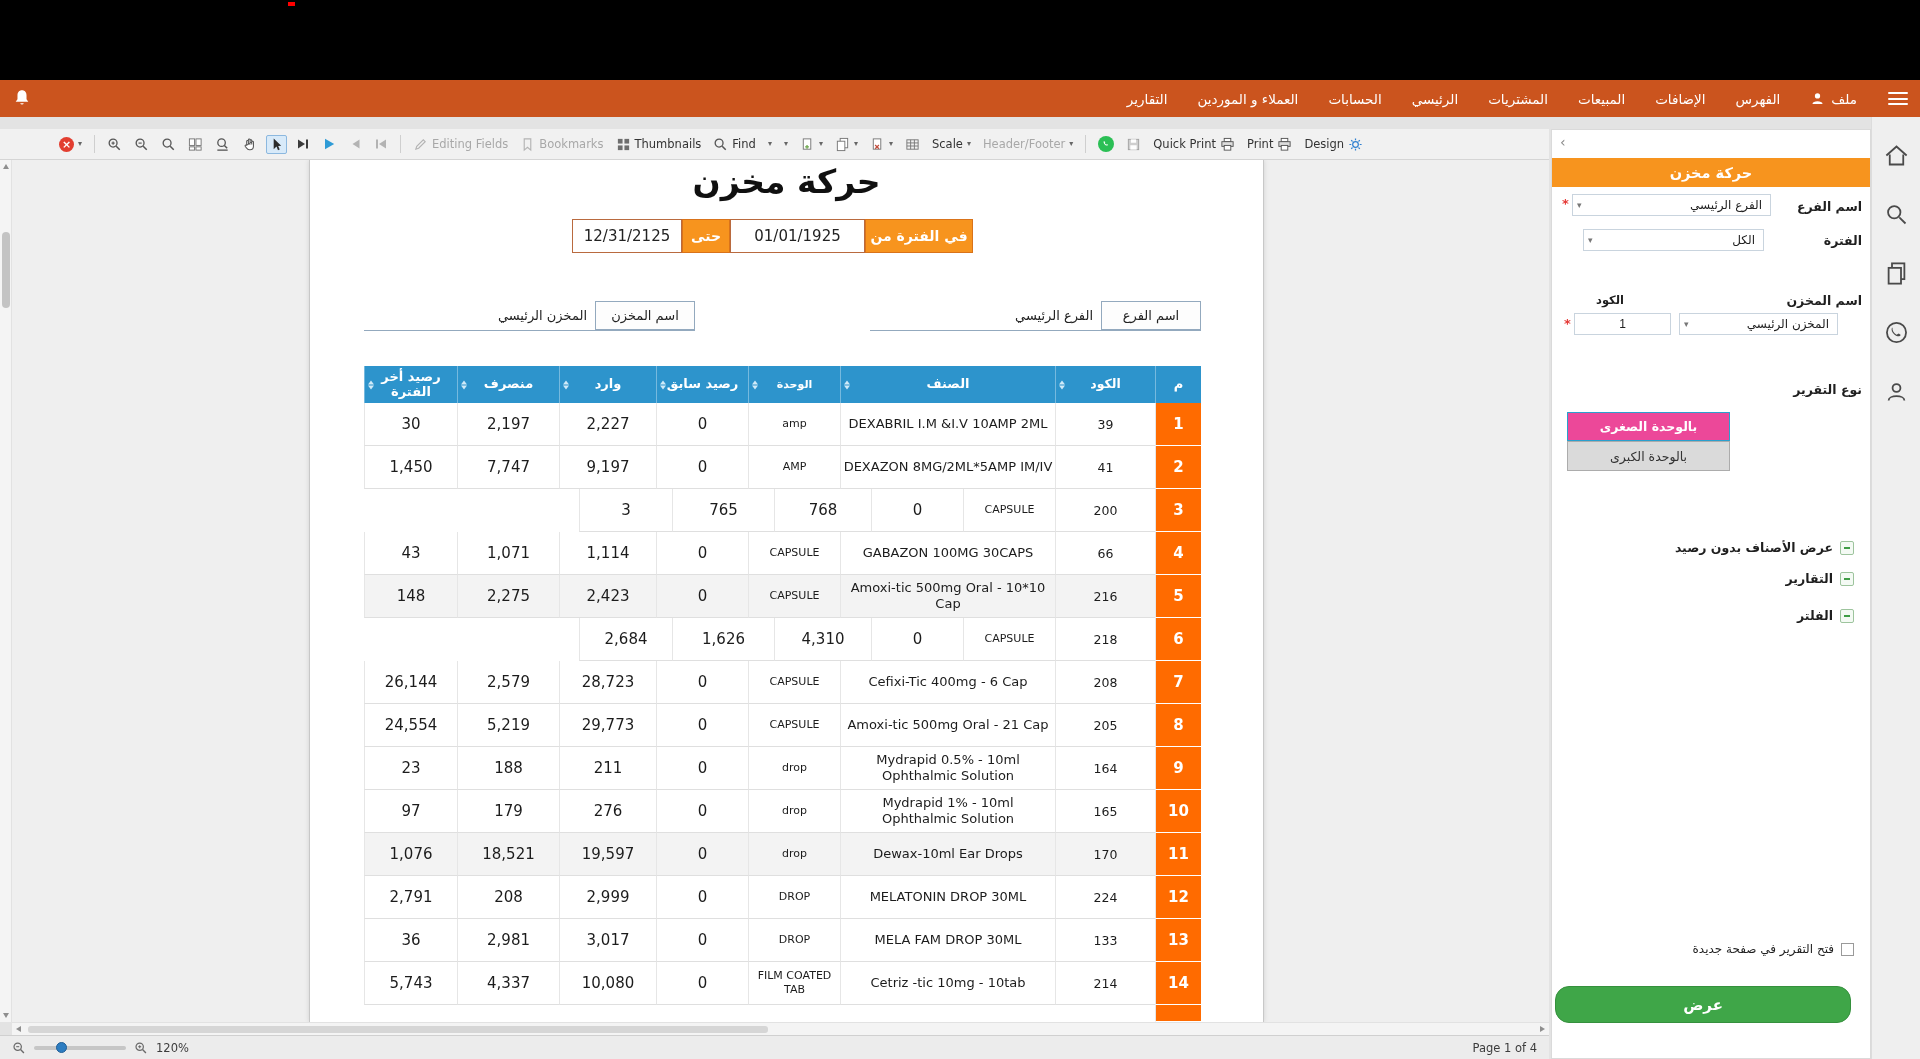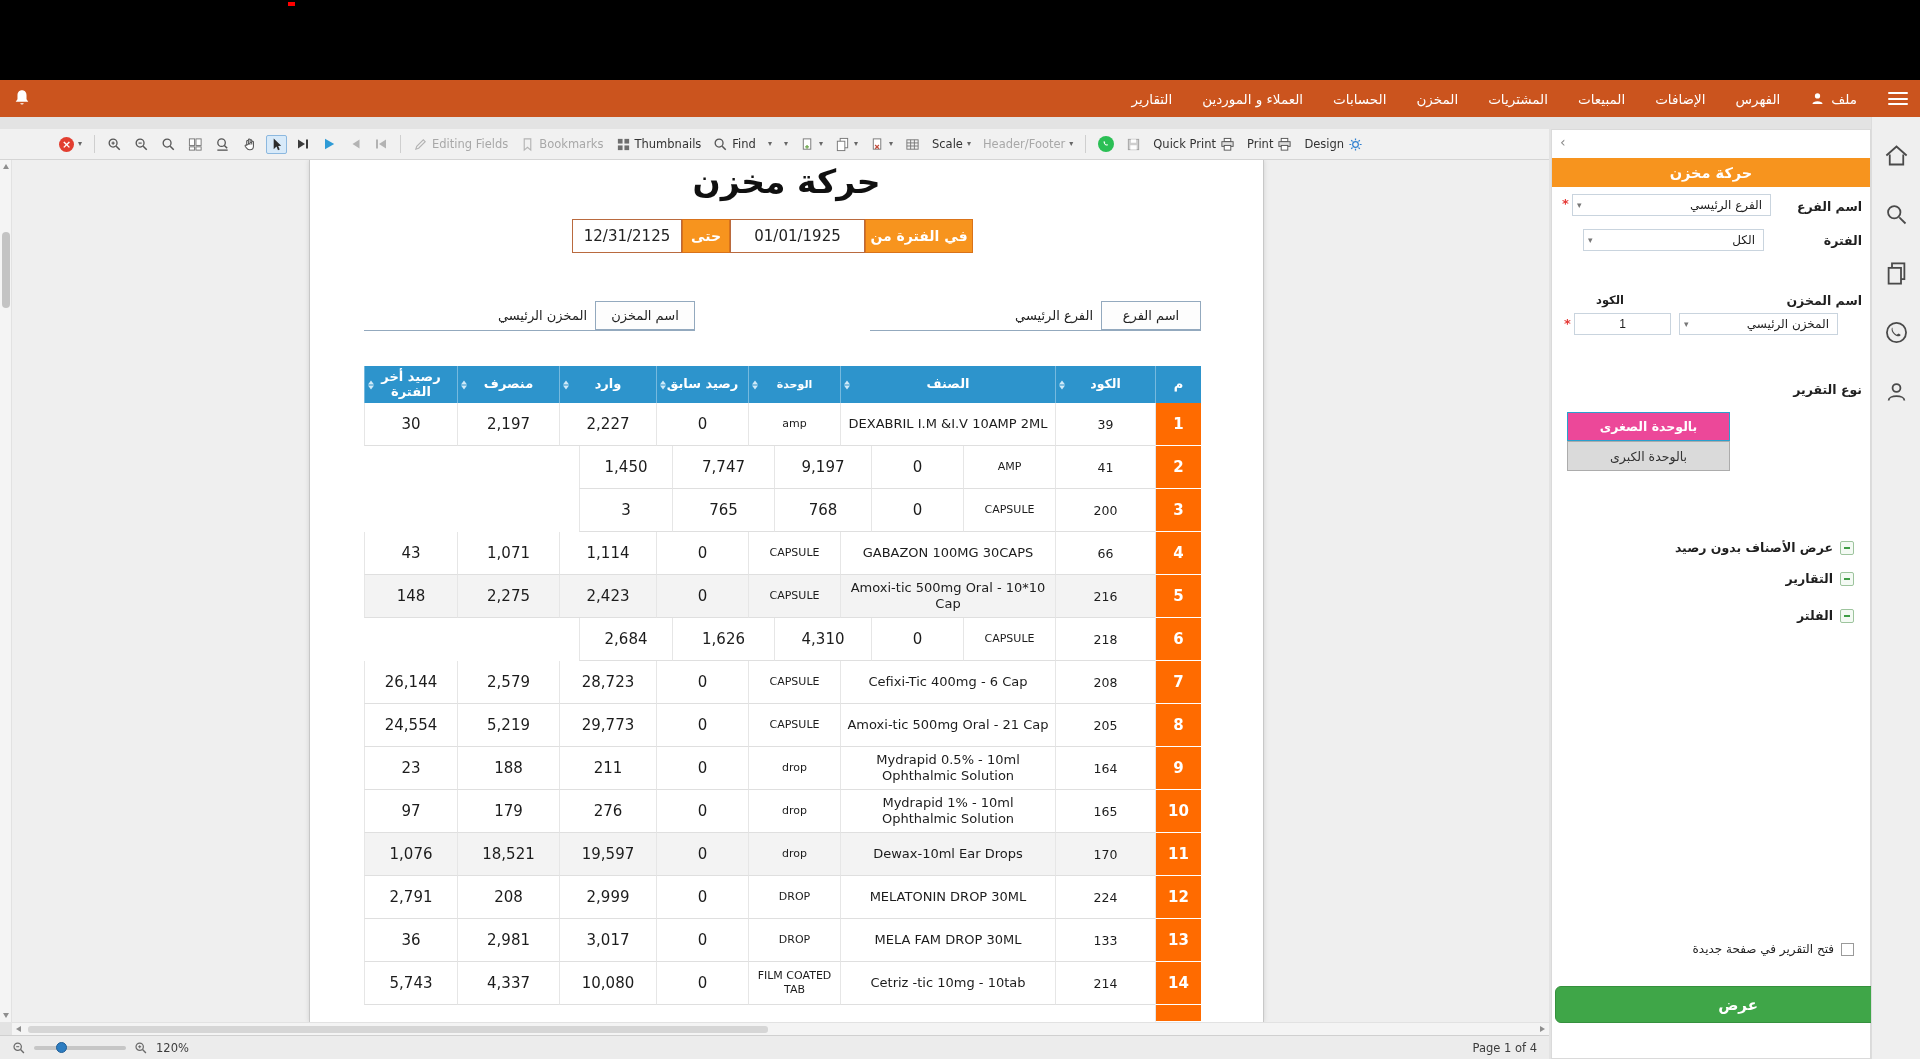--- a/index.html
+++ b/index.html
@@ -107,21 +107,21 @@
 #code-input{position:absolute;background:#fff;border:1px solid #C9D4DE;font-size:12px;color:#222;text-align:center;outline:none}
 .btn-unit{position:absolute;display:flex;align-items:center;justify-content:center;font-size:12.5px;cursor:pointer}
 #btn-small-unit{left:15px;width:163px;top:282px;height:29px;background:#ec4899;border:1px solid #2AA0CE;color:#fff;font-weight:bold}
 #btn-large-unit{left:15px;width:163px;top:311px;height:30px;background:#DADADA;border:1px solid #ACACAC;color:#333}
 .chk-row{position:absolute;right:16px;display:flex;direction:rtl;align-items:center;gap:7px}
 .exp-box{width:14px;height:14px;border:1px solid #9DC49D;background:#F4FAF4;position:relative;border-radius:2px;cursor:pointer}
 .exp-box::after{content:"";position:absolute;left:3px;right:3px;top:5px;height:2px;background:#3F9D46}
 .chk-label{font-size:12.5px;font-weight:bold;color:#1f1f1f;white-space:nowrap}
 .newpage-box{width:13px;height:13px;border:1px solid #9A9A9A;background:#fff;cursor:pointer}
 .newpage-label{font-size:12px;color:#1f1f1f;white-space:nowrap}
-#show-btn{position:absolute;left:3px;top:856px;width:366px;height:37px;background:#3FA648;border:1px solid #35903D;border-radius:6px;
+#show-btn{position:absolute;left:3px;top:856px;width:296px;height:37px;background:#3FA648;border:1px solid #35903D;border-radius:14px;
   color:#fff;font-size:15px;font-weight:bold;display:flex;align-items:center;justify-content:center;cursor:pointer}
 
 
 #icon-strip{position:absolute;left:1871px;top:117px;width:49px;height:942px;background:#EFEFEF;border-left:1px solid #DCDCDC}
 .strip-btn{position:absolute;left:11px;width:27px;height:27px;cursor:pointer}
 .strip-btn svg{width:27px;height:27px;display:block}
 </style>
 </head>
 <body>
 
@@ -149,21 +149,21 @@
       <div class="menu-item">
         <span>الإضافات</span>
       </div>
       <div class="menu-item">
         <span>المبيعات</span>
       </div>
       <div class="menu-item">
         <span>المشتريات</span>
       </div>
       <div class="menu-item">
-        <span>المخزن</span>
+        <span>الرئيسي</span>
       </div>
       <div class="menu-item">
         <span>الحسابات</span>
       </div>
       <div class="menu-item">
         <span>العملاء و الموردين</span>
       </div>
       <div class="menu-item">
         <span>التقارير</span>
       </div>
@@ -456,20 +456,21 @@
             <div class="td col-item">DEXABRIL I.M &amp;I.V 10AMP 2ML</div>
             <div class="td col-unit">amp</div>
             <div class="td col-prev_balance">0</div>
             <div class="td col-incoming">2,227</div>
             <div class="td col-outgoing">2,197</div>
             <div class="td col-end_balance">30</div>
           </div>
           <div class="trow">
             <div class="td col-num">2</div>
             <div class="td col-code">41</div>
+            <div class="td col-item">DEXAZON 8MG/2ML*5AMP IM/IV</div>
             <div class="td col-unit">AMP</div>
             <div class="td col-prev_balance">0</div>
             <div class="td col-incoming">9,197</div>
             <div class="td col-outgoing">7,747</div>
             <div class="td col-end_balance">1,450</div>
           </div>
           <div class="trow">
             <div class="td col-num">3</div>
             <div class="td col-code">200</div>
             <div class="td col-unit">CAPSULE</div>

